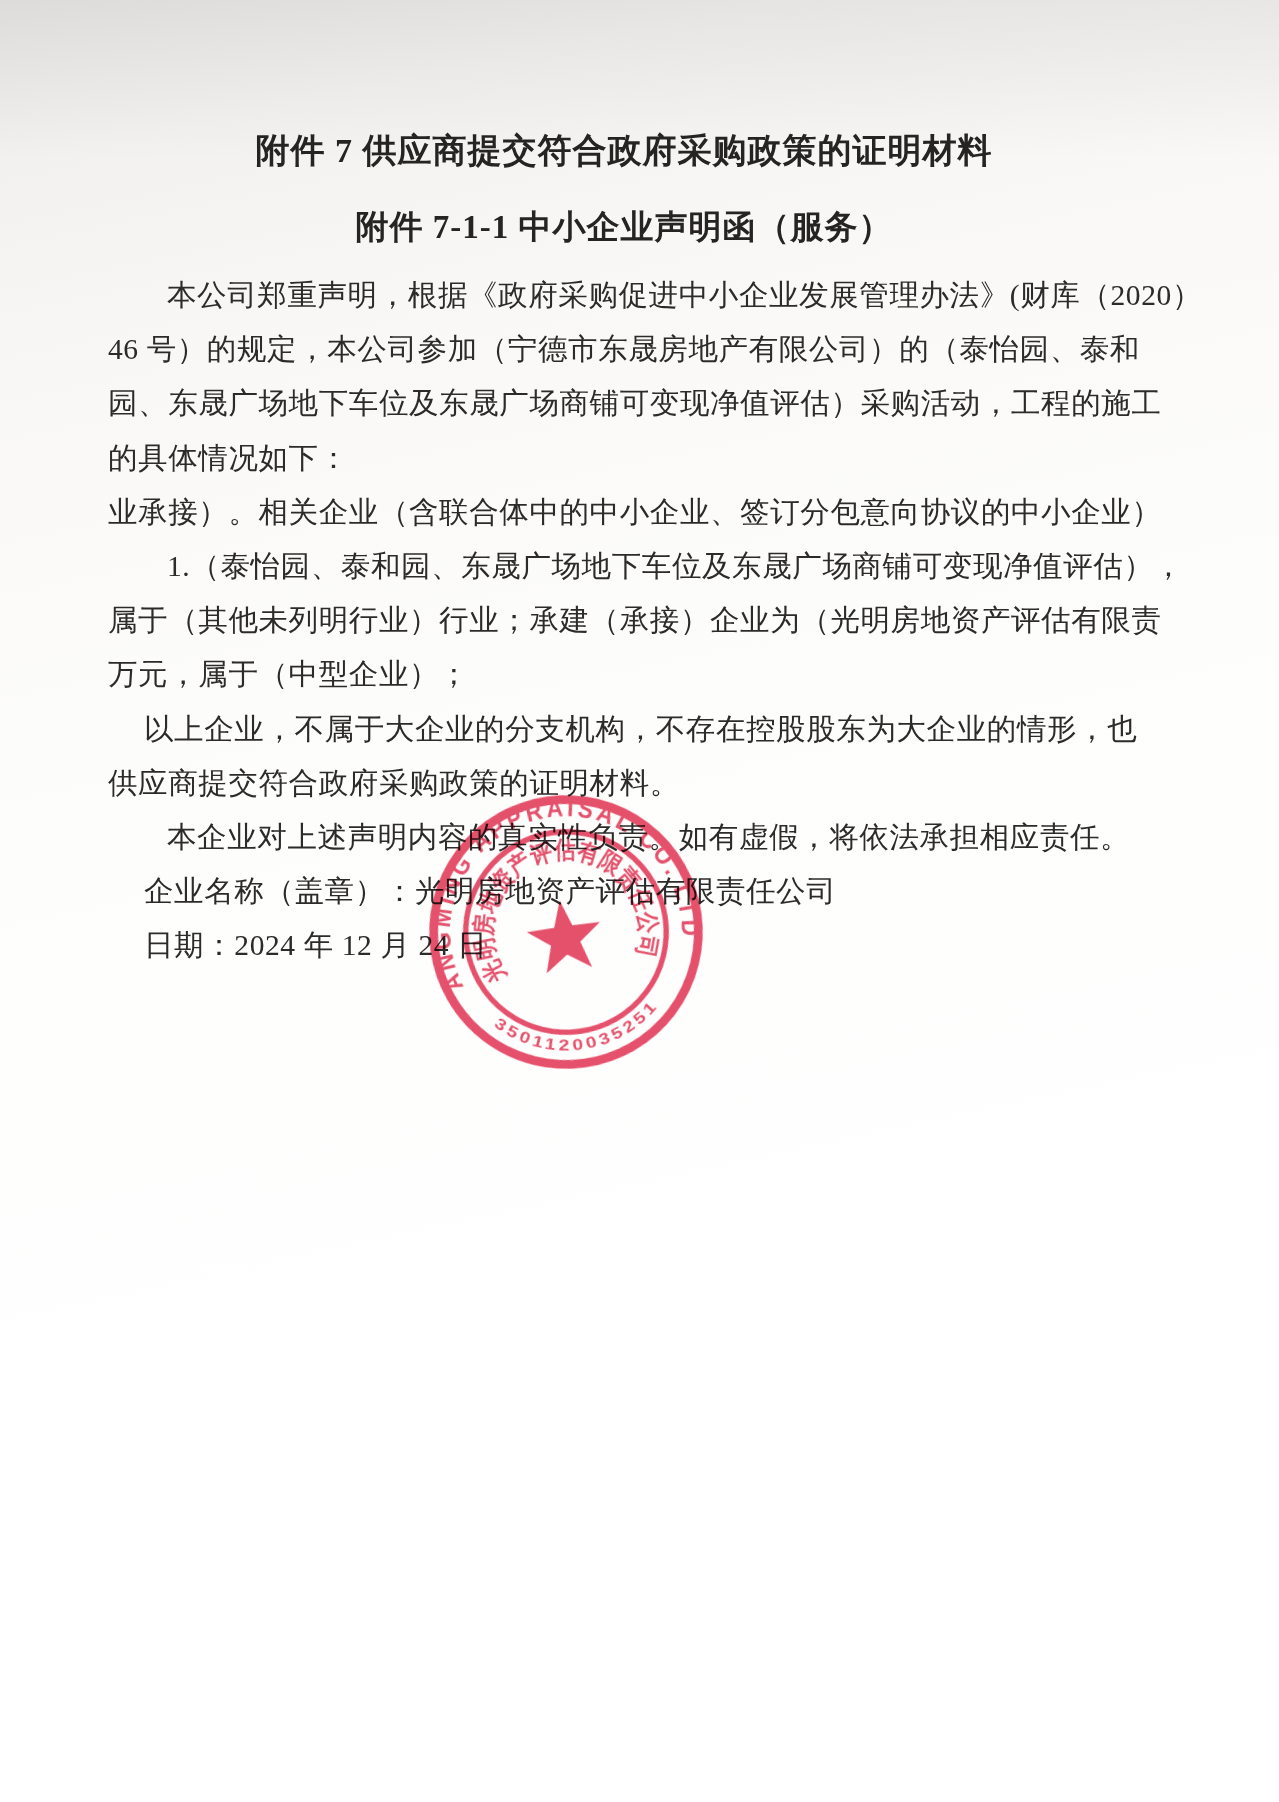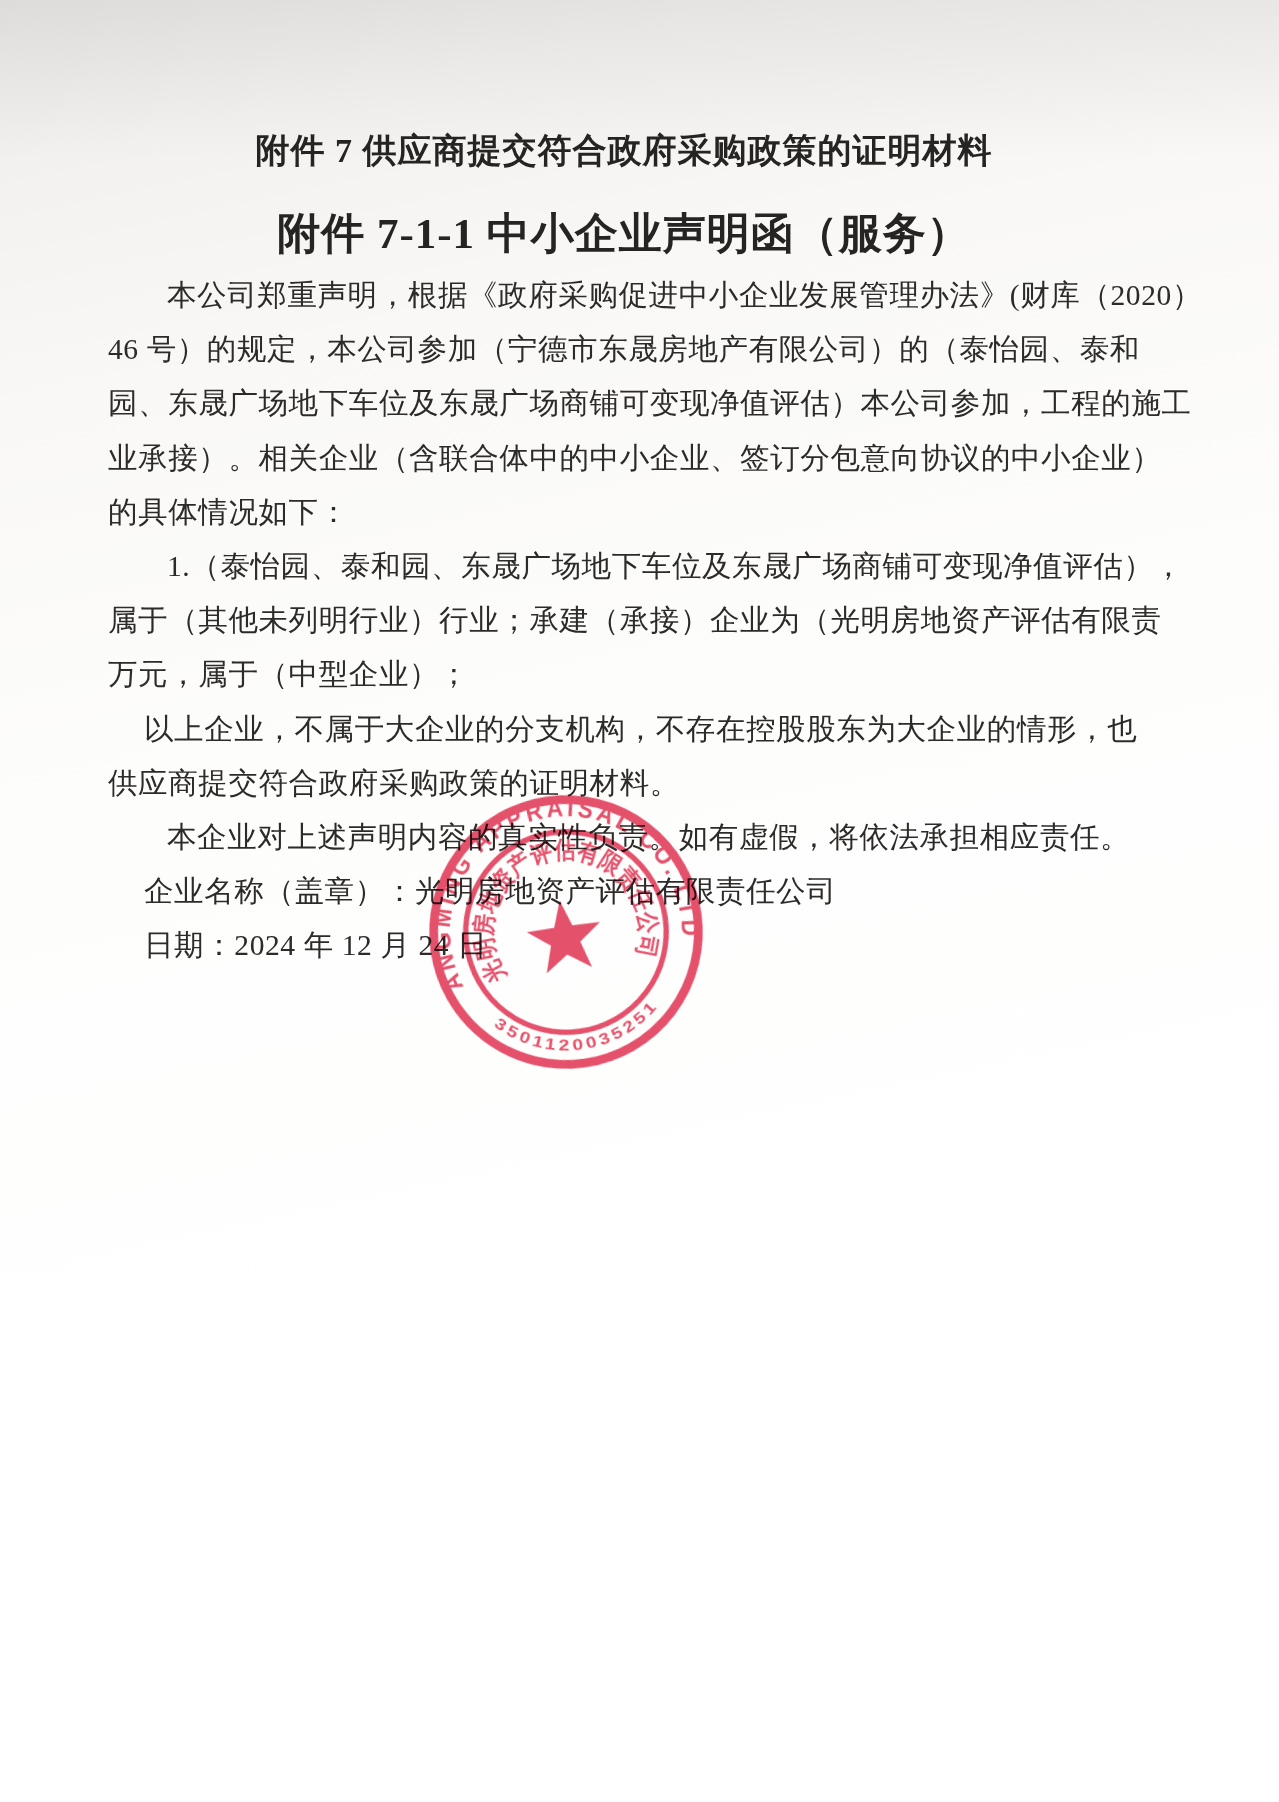--- a/index.html
+++ b/index.html
@@ -46,21 +46,21 @@
     letter-spacing: 1px;
     color: #262422;
     white-space: nowrap;
   }
   .heading2 {
     position: absolute;
     left: 84px;
     top: 205px;
     width: 1032px;
     text-align: center;
-    font-size: 43px;
+    font-size: 33px;
     font-weight: bold;
     letter-spacing: 1px;
     color: #262422;
     white-space: nowrap;
   }
   .body-lines {
     position: absolute;
     left: 84px;
     top: 268px;
     width: 1036px;
@@ -102,23 +102,23 @@
 <div class="photo">
   <div class="doc">
 
     <div class="heading1">附件 7  供应商提交符合政府采购政策的证明材料</div>
 
     <div class="heading2">附件 7-1-1  中小企业声明函（服务）</div>
 
     <div class="body-lines">
         <div class="line indent">本公司郑重声明，根据《政府采购促进中小企业发展管理办法》(财库（2020）</div>
         <div class="line">46 号）的规定，本公司参加（宁德市东晟房地产有限公司）的（泰怡园、泰和</div>
-        <div class="line">园、东晟广场地下车位及东晟广场商铺可变现净值评估）本公司参加，工程的施工</div>
+        <div class="line">园、东晟广场地下车位及东晟广场商铺可变现净值评估）采购活动，工程的施工</div>
+        <div class="line">的具体情况如下：</div>
         <div class="line">业承接）。相关企业（含联合体中的中小企业、签订分包意向协议的中小企业）</div>
-        <div class="line">的具体情况如下：</div>
         <div class="line indent">1.（泰怡园、泰和园、东晟广场地下车位及东晟广场商铺可变现净值评估），</div>
         <div class="line">属于（其他未列明行业）行业；承建（承接）企业为（光明房地资产评估有限责</div>
         <div class="line">万元，属于（中型企业）；</div>
         <div class="line indent-sm">以上企业，不属于大企业的分支机构，不存在控股股东为大企业的情形，也</div>
         <div class="line">供应商提交符合政府采购政策的证明材料。</div>
         <div class="line indent">本企业对上述声明内容的真实性负责。如有虚假，将依法承担相应责任。</div>
         <div class="line indent-sm">企业名称（盖章）：光明房地资产评估有限责任公司</div>
         <div class="line indent-sm">日期：2024 年 12 月 24 日</div>
       </div>
 

